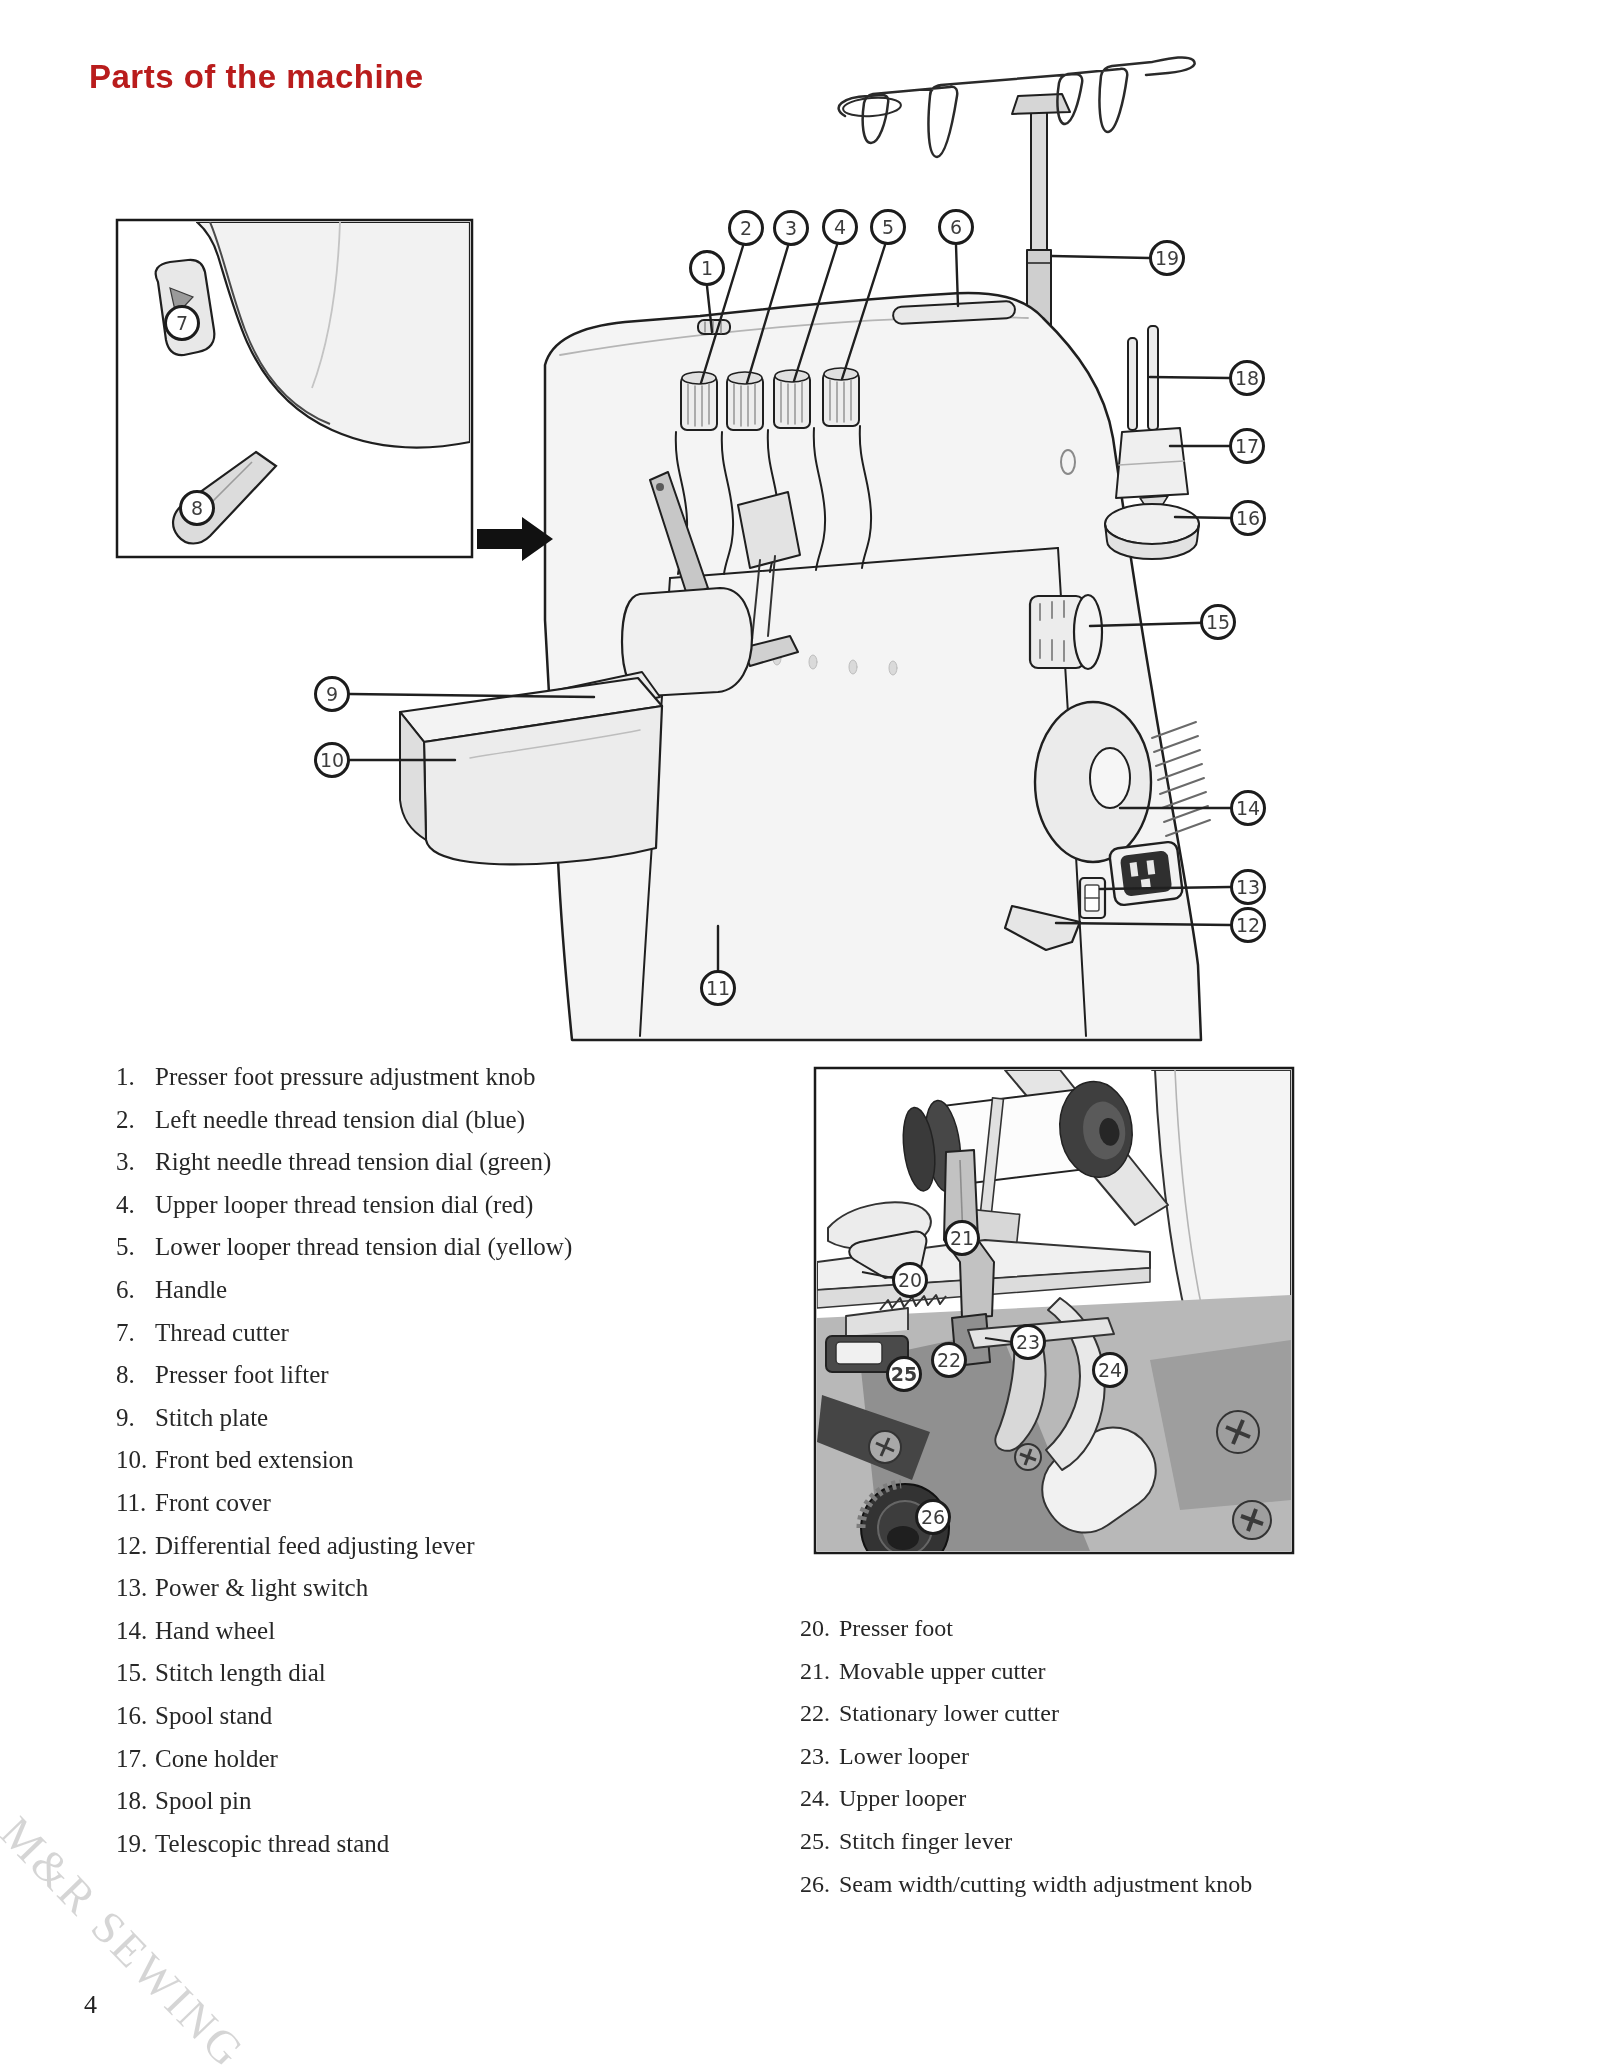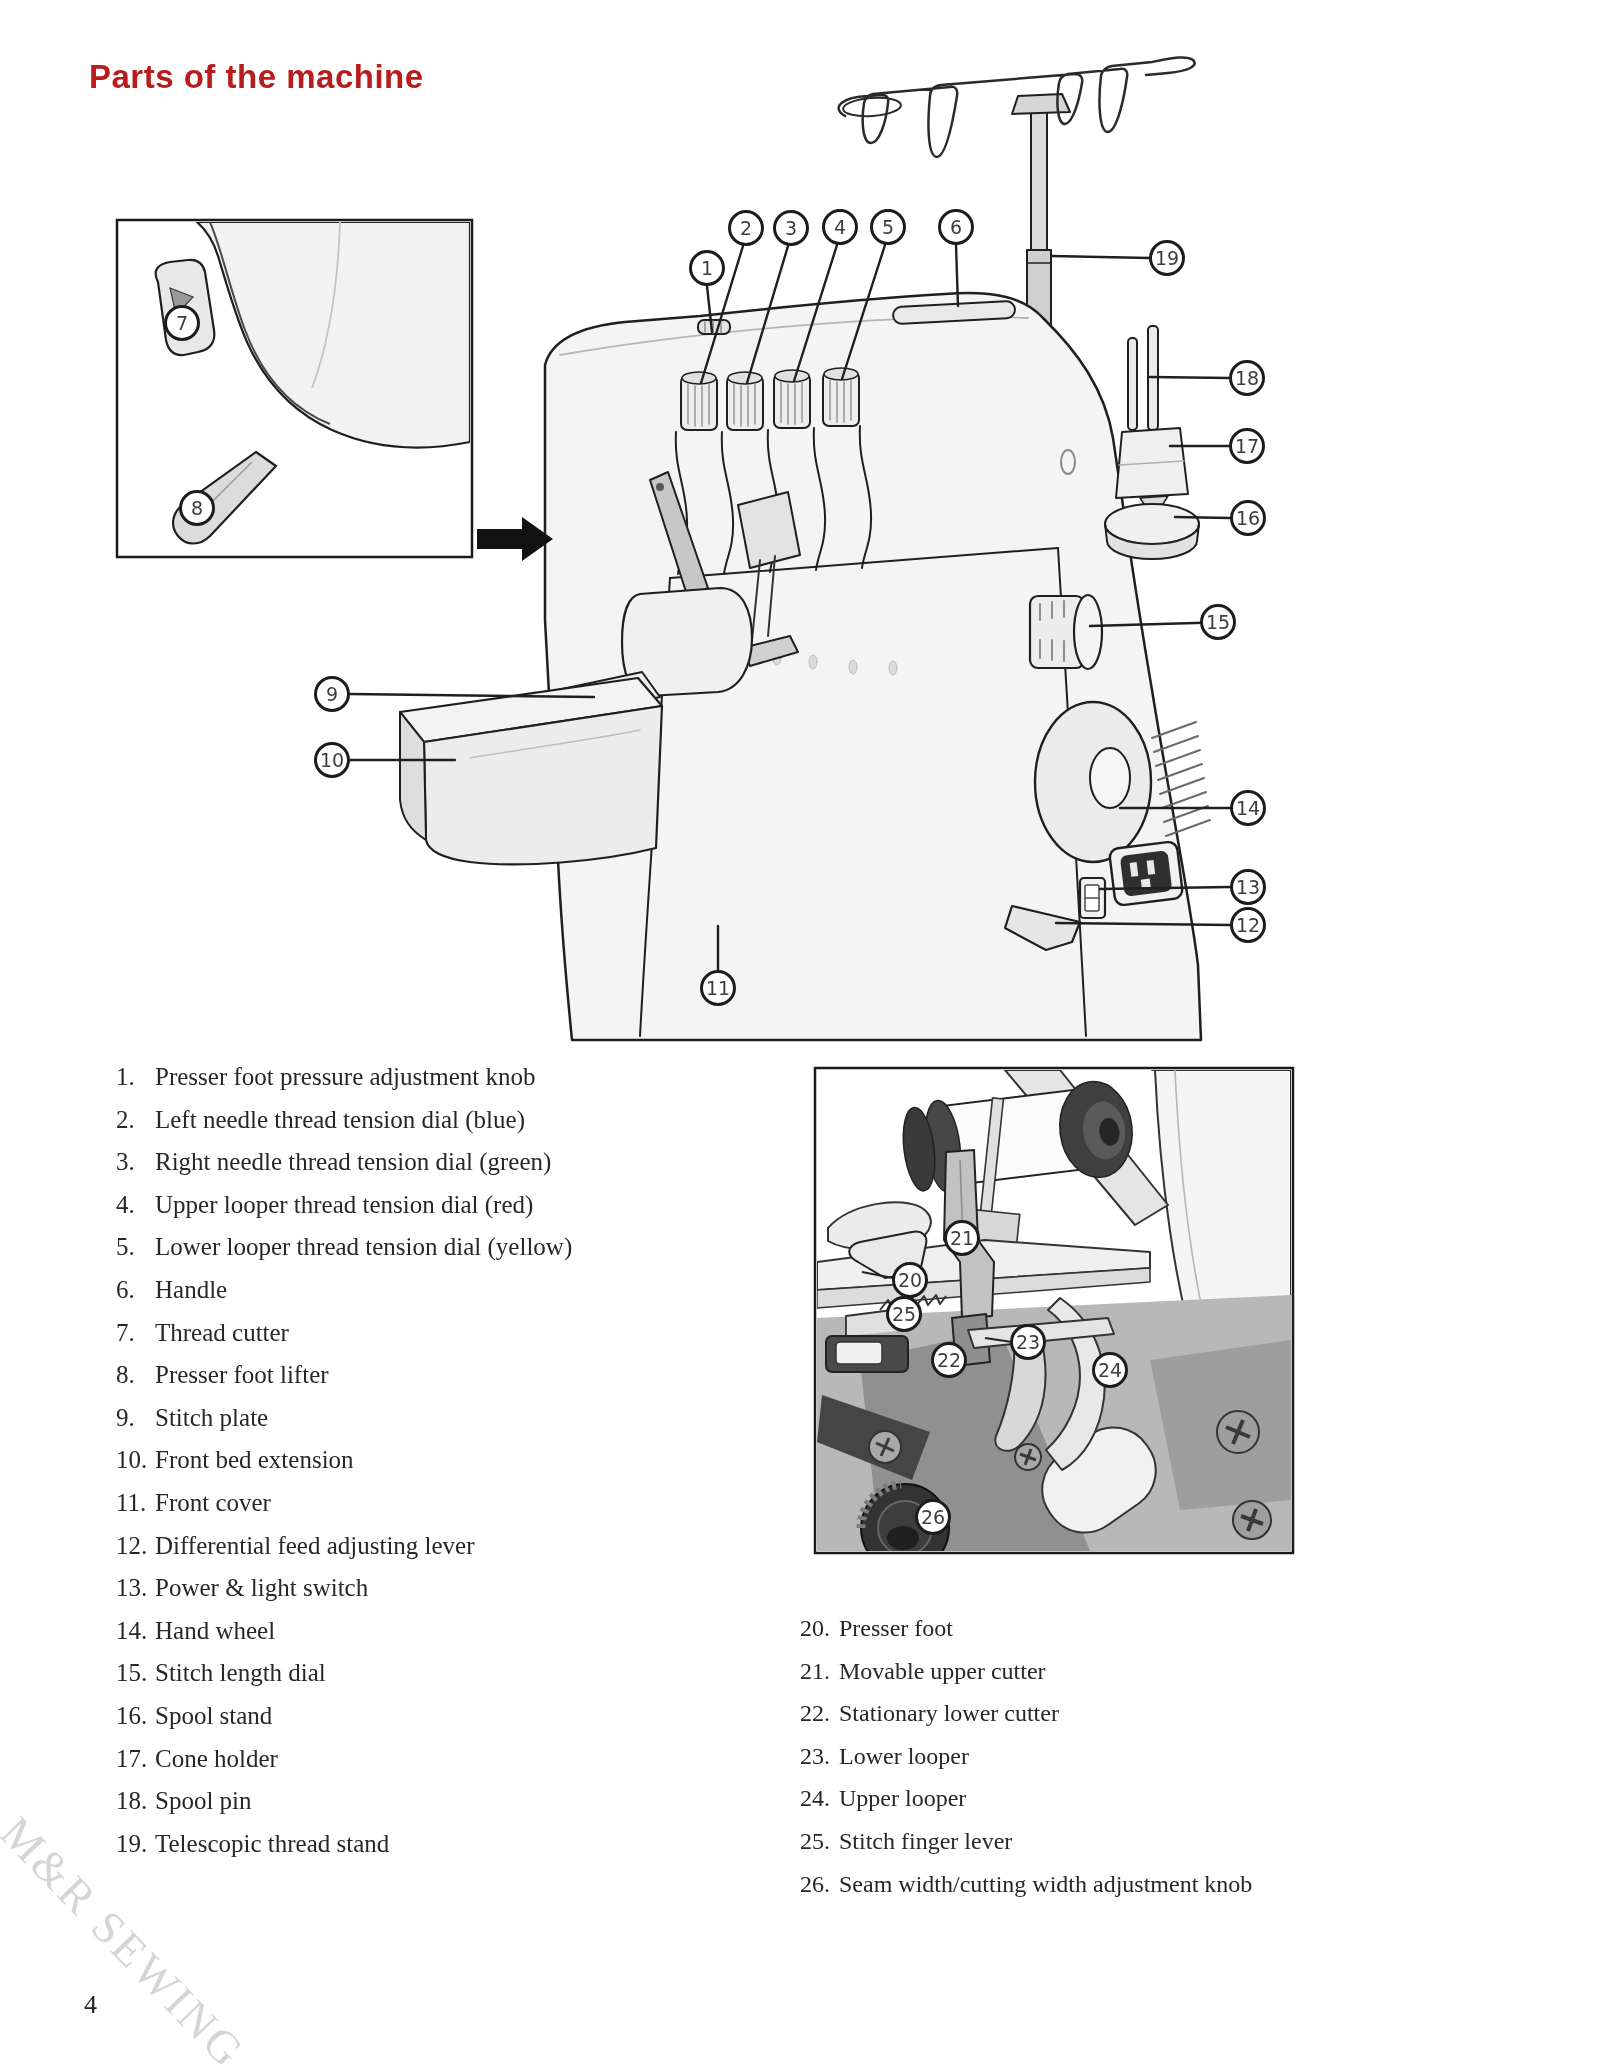--- a/index.html
+++ b/index.html
@@ -466,17 +466,17 @@
       <div class="callout" style="left: 1229px; top: 428px;">17</div>
       <div class="callout" style="left: 1229px; top: 360px; text-align: right;">18</div>
       <div class="callout" style="left: 1149px; top: 240px;">19</div>
       <div class="callout" style="left: 164px; top: 305px;">7</div>
       <div class="callout" style="left: 179px; top: 490px;">8</div>
       <div class="callout" style="left: 892px; top: 1262px;">20</div>
       <div class="callout" style="left: 944px; top: 1220px;">21</div>
       <div class="callout" style="left: 931px; top: 1342px;">22</div>
       <div class="callout" style="left: 1010px; top: 1324px;">23</div>
       <div class="callout" style="left: 1092px; top: 1352px;">24</div>
-      <div class="callout" style="left: 886px; top: 1296px;">25</div>
+      <div class="callout" style="left: 886px; top: 1356px; font-weight: bold;">25</div>
       <div class="callout" style="left: 915px; top: 1499px;">26</div>
     </div>
 
 </div>
 
 </body></html>

